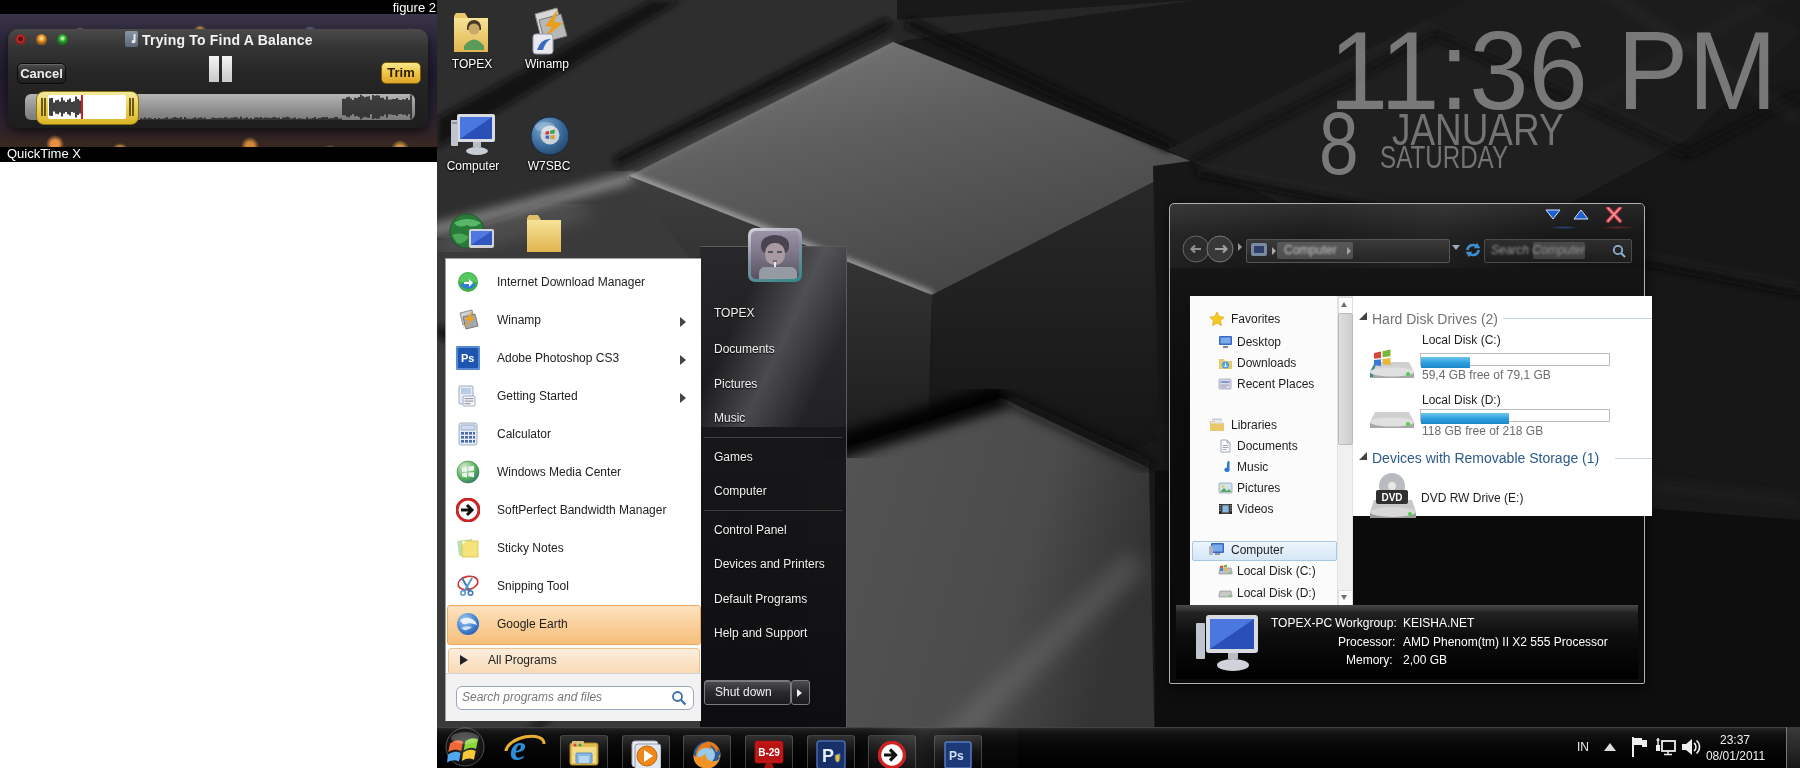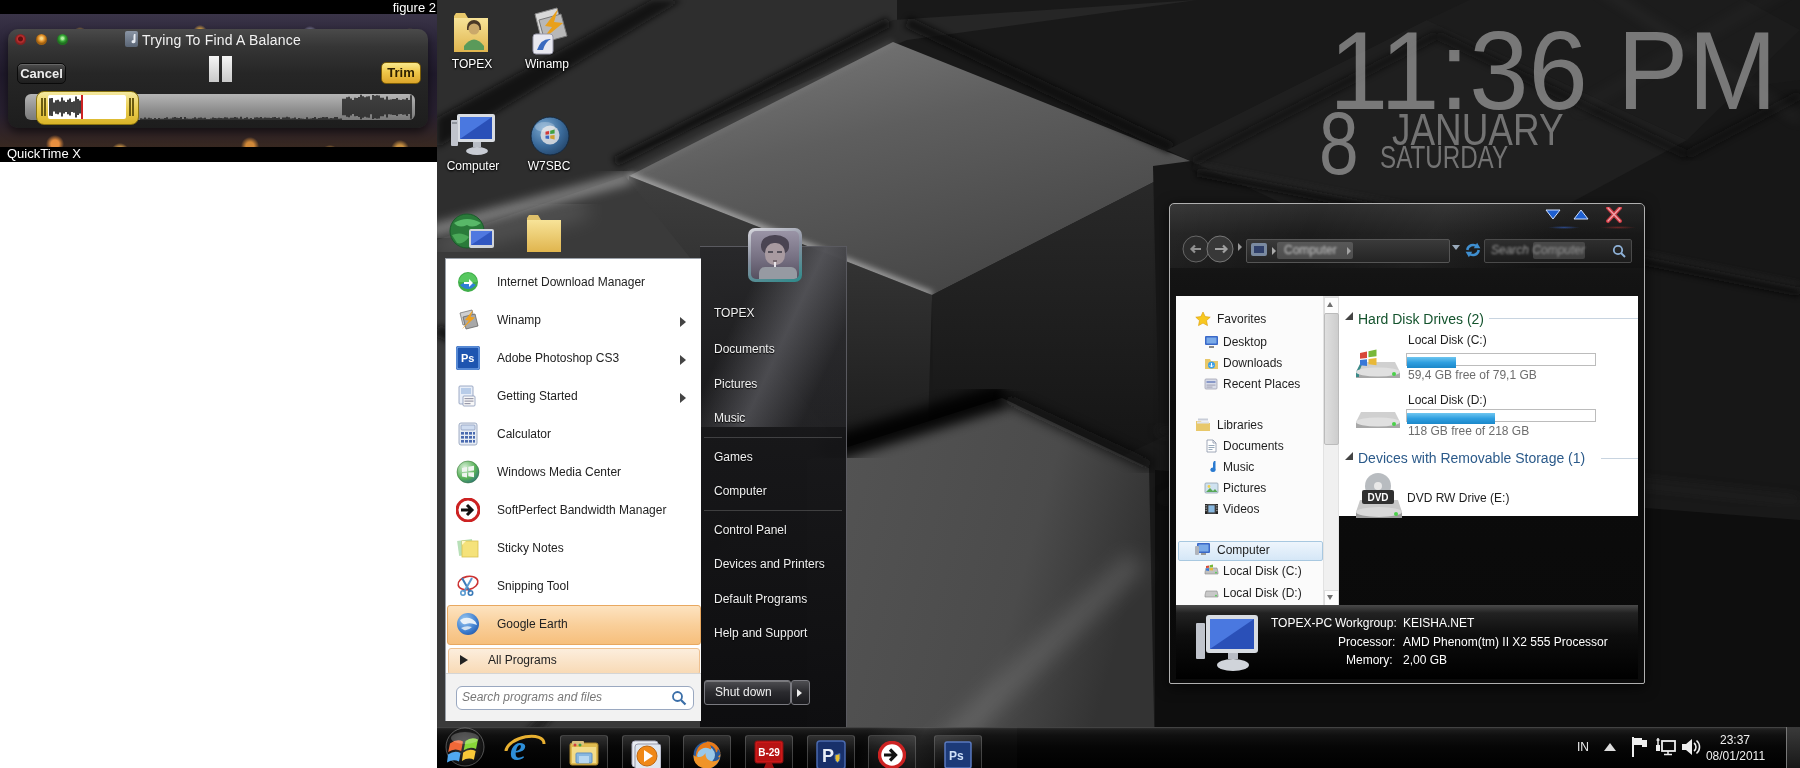--- a/index.html
+++ b/index.html
@@ -27,21 +27,21 @@
 #figlabel{right:1px;top:0;color:#fff;font-size:13px;padding-left:12px;}
 #qtlabel{left:7px;top:146px;color:#fff;font-size:13px;}
 #qtwin{left:8px;top:29px;width:420px;height:99px;border-radius:10px;
  background:linear-gradient(180deg,#4a4a4a 0,#353535 18px,#262626 45px,#1d1d1d 99px);
  box-shadow:0 4px 10px rgba(0,0,0,.6);}
 .tl{width:11px;height:11px;border-radius:50%;top:5px;}
 #tlr{left:7px;background:radial-gradient(circle at 50% 45%,#601010 0 2px,#c03030 3px,#802020 5px);}
 #tlo{left:28px;background:radial-gradient(circle at 50% 40%,#f8d888 0 1px,#e6962e 3px,#a06010 5px);}
 #tlg{left:49px;background:radial-gradient(circle at 50% 40%,#b0f0a0 0 1px,#38a838 3px,#207020 5px);}
 #qtnote{left:117px;top:2px;width:13px;height:16px;background:linear-gradient(180deg,#8a95a5,#5a6575);border-radius:2px;}
-#qttitle{left:134px;top:3px;font-size:14px;font-weight:normal;color:#f2f2f2;letter-spacing:.2px;}
+#qttitle{left:134px;top:3px;font-size:14px;font-weight:bold;color:#f2f2f2;letter-spacing:.2px;}
 #qtcancel{left:9px;top:34px;width:47px;height:19px;border-radius:5px;border:1px solid #0a0a0a;
  background:linear-gradient(180deg,#4e4e4e,#2e2e2e 45%,#1f1f1f);box-shadow:inset 0 1px 0 #666;
  color:#eee;font-weight:bold;font-size:13px;text-align:center;line-height:19px;}
 .pbar{top:27px;width:10px;height:26px;background:linear-gradient(180deg,#f5f5f5,#c9c9c9);}
 #qttrim{left:373px;top:33px;width:38px;height:20px;border-radius:5px;border:1px solid #7a5c08;
  background:linear-gradient(180deg,#fae98c,#f0c84a 45%,#dca52a);color:#2e2000;font-weight:bold;font-size:13px;
  text-align:center;line-height:20px;}
 #wavebar{left:17px;top:65px;width:390px;height:26px;border-radius:6px;background:linear-gradient(180deg,#b5b5b5,#8f8f8f 60%,#7a7a7a);}
 #trimbox{left:28px;top:62px;width:101px;height:32px;border-radius:8px;border:1px solid #8a7410;
  background:linear-gradient(180deg,#f5e9a0,#eccf52 50%,#d9b428);}
@@ -58,21 +58,21 @@
 
 #taskbar{left:0;top:727px;width:1363px;height:41px;
  background:linear-gradient(180deg,#5a5a5a 0,#2a2a2a 1px,#1c1c1c 3px,#101010 8px,#060606 20px,#000 41px);}
 .tbtn{top:8px;width:46px;height:37px;border:1px solid rgba(110,110,110,.55);border-radius:3px;
  background:linear-gradient(180deg,rgba(255,255,255,.14),rgba(255,255,255,.05) 45%,rgba(0,0,0,.28));}
 
 #explorer{left:732px;top:203px;width:474px;height:479px;border:1px solid #b0b0b0;border-radius:5px 5px 2px 2px;
  background:linear-gradient(180deg,#2e2e2e 0,#1c1c1c 30px,#141414 70px,#0c0c0c 200px,#0a0a0a);
  box-shadow:0 3px 14px rgba(0,0,0,.7);}
 .wsmall{font-size:12px;color:#fff;}
-#ex-content{left:6px;top:92px;width:462px;height:220px;background:#fff;}
+#ex-content{left:20px;top:92px;width:462px;height:220px;background:#fff;}
 #ex-details{left:6px;top:401px;width:462px;height:74px;background:linear-gradient(180deg,#4a4a4a 0,#222 8px,#0d0d0d 30px,#000);}
 
 #sm-left{left:8px;top:258px;width:255px;height:461px;background:#fff;border:1px solid #9aa0a8;border-right:none;}
 #sm-right{left:263px;top:246px;width:146px;height:481px;background:linear-gradient(180deg,rgba(40,40,42,.96),rgba(22,22,24,.96) 40%,rgba(12,12,14,.97));border:1px solid #5a5a60;border-left:none;}
 .smitem{left:51px;font-size:12px;color:#222;}
 .smricon{left:14px;font-size:12px;color:#f0f0f0;text-shadow:0 1px 1px #000;}
 </style></head>
 <body>
 <div id="page">
   <div id="desktop" class="abs">
@@ -376,21 +376,21 @@
         <div class="abs" style="left:47px;top:268px;font-size:12px;color:#1e1e1e">Local Disk (C:)</div>
         <svg class="abs" style="left:28px;top:290px" width="15" height="14">
             <path d="M2,5 L13,5 L14,9 L14,11 L1,11 L1,9 Z" fill="#c8c8c8" stroke="#888" stroke-width=".6"></path>
             <circle cx="12" cy="9.6" r=".9" fill="#4ad04a"></circle>
           </svg>
         <div class="abs" style="left:47px;top:290px;font-size:12px;color:#1e1e1e">Local Disk (D:)</div>
 
         <svg class="abs" style="left:169px;top:16px" width="9" height="9">
             <polygon points="8,0 8,8 0,8" fill="#444"></polygon>
           </svg>
-        <div class="abs" style="left:182px;top:15px;font-size:14px;color:#14532d">Hard Disk Drives (2)</div>
+        <div class="abs" style="left:182px;top:15px;font-size:14px;color:#737373">Hard Disk Drives (2)</div>
         <div class="abs" style="left:313px;top:22px;width:149px;height:1px;background:#c8d4e0"></div>
         <div class="abs" style="left:232px;top:37px;font-size:12px;color:#1e1e1e">Local Disk (C:)</div>
         <svg class="abs" style="left:177px;top:52px" width="50" height="34" viewBox="0 0 50 34">
           <path d="M8,14 L42,14 L47,24 L47,29 L3,29 L3,24 Z" fill="#d0d0d0"></path>
           <path d="M3,24 L47,24 L47,30 L3,30 Z" fill="#a8a8a8"></path>
           <path d="M8,14 L3,24 L3,29 L6,29 L6,24 L10,14 Z" fill="#3a8a88"></path>
           <ellipse cx="25" cy="24" rx="22" ry="4.5" fill="#e0e0e0"></ellipse>
           <circle cx="41" cy="26" r="2" fill="#4ad04a"></circle>
           <path d="M7,5 l7,-1.6 0,6.6 -7,0.8 Z" fill="#d84838"></path>
             <path d="M15.5,3.2 l8,-1.8 0,6.8 -8,1 Z" fill="#78b838"></path>

